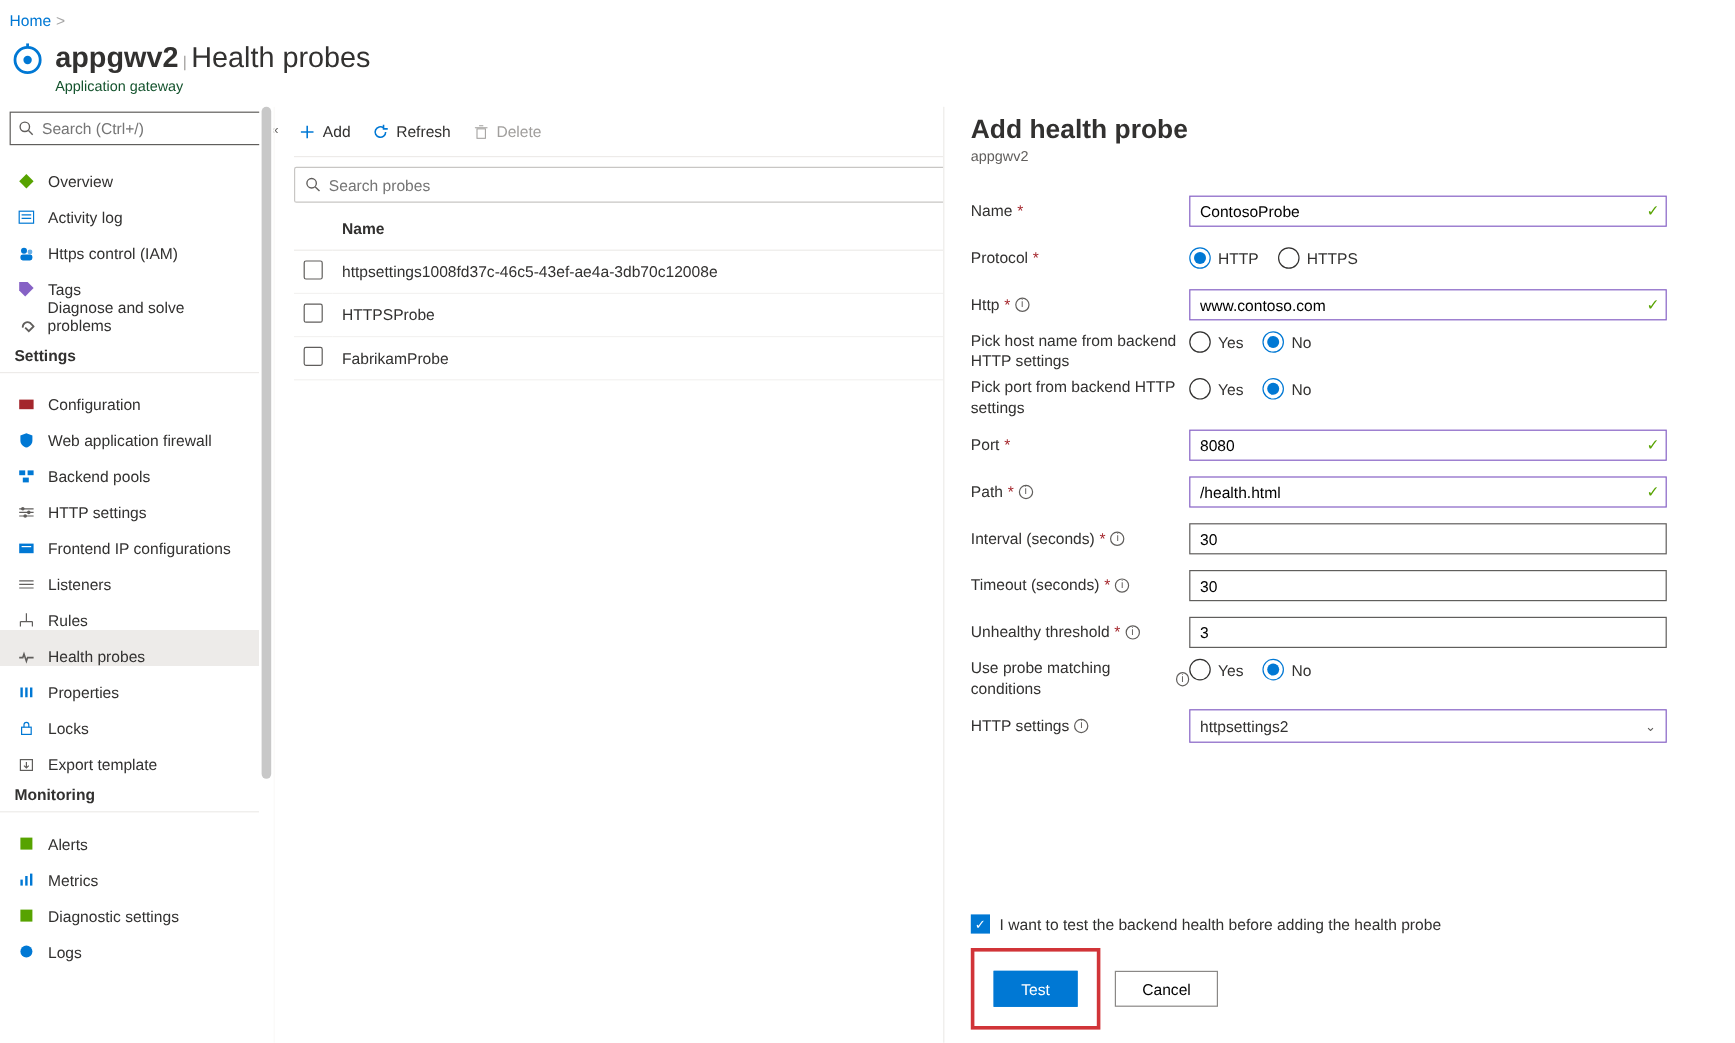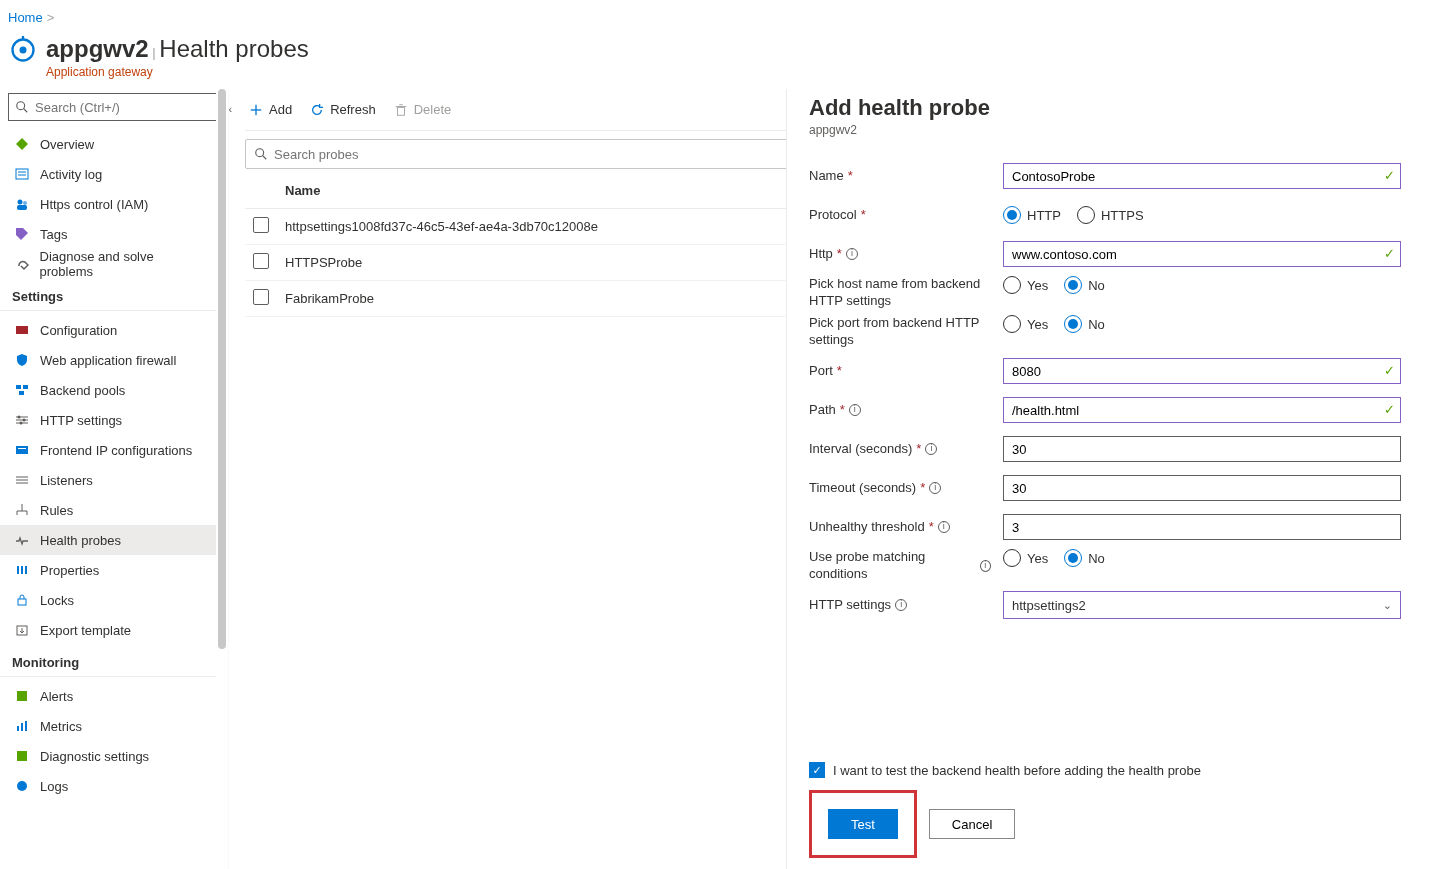--- a/index.html
+++ b/index.html
@@ -5,30 +5,30 @@
 * { box-sizing: border-box; margin:0; padding:0; font-family: "Segoe UI", Arial, sans-serif; }
 body { font-size:13px; color:#323130; background:#fff; width:1446px; height:869px; overflow:hidden; }
 a.breadcrumb { color:#0078d4; text-decoration:none; padding:6px 0 6px 8px; display:inline-block; font-size:13px;}
 .breadcrumb-sep { color:#a6a6a6; padding:0 4px;}
 .header-area { padding:4px 0 0 0;}
 .resource-header { display:flex; align-items:flex-start; padding:4px 0 10px 8px;}
 .resource-icon { width:30px; height:30px; margin-right:8px; display:flex; align-items:center; justify-content:center;}
 .resource-title { font-size:24px; font-weight:600; color:#323130;}
 .resource-sep { font-weight:300; color:#a19f9d;}
 .resource-subtitle { font-size:24px; font-weight:400; color:#323130;}
-.resource-type { font-size:12px; color:#c2410c; margin-top:2px;}
+.resource-type { font-size:12px; color:#14532d; margin-top:2px;}
 .layout { display:flex; height:calc(100% - 80px);}
 .sidebar { width:216px; border-right:none; display:flex; flex-direction:column;}
 .search-box { margin:4px 8px 8px 8px; border:1px solid #605e5c; height:28px; display:flex; align-items:center; padding:0 6px;}
 .search-box svg { width:14px; height:14px; margin-right:6px; color:#605e5c;}
 .search-box input { border:none; outline:none; font-size:13px; flex:1; background:transparent;}
 .collapse-caret { width:28px; display:flex; align-items:center; justify-content:center; cursor:pointer; color:#605e5c; font-size:11px;}
 .search-row { display:flex; align-items:center;}
 .nav-scroll { overflow-y:auto; flex:1;}
-.nav-item { display:flex; align-items:center; height:30px; padding:0 10px 0 14px; cursor:pointer; font-size:13px; color:#323130;}
+.nav-item { display:flex; align-items:flex-end; height:30px; padding:0 10px 0 14px; cursor:pointer; font-size:13px; color:#323130;}
 .nav-item.active { background:#edebe9;}
 .nav-item .ico { width:16px; height:16px; margin-right:10px; display:flex; align-items:center; justify-content:center;}
 .nav-group { font-weight:600; padding:10px 10px 6px 12px; border-bottom:1px solid #edebe9; margin-bottom:4px; font-size:13px;}
 .content { flex:1; display:flex; position:relative; border-left:1px solid #faf9f8;}
 .scroll-indicator { width:12px; background:#fff; position:relative;}
 .scroll-thumb { position:absolute; left:2px; top:0; width:8px; height:560px; background:#c8c8c8; border-radius:4px;}
 .main { flex:1; padding:0 16px; position:relative;}
 .toolbar { display:flex; align-items:center; height:42px; border-bottom:1px solid #edebe9; gap:18px; padding:0 4px;}
 .tool-btn { display:flex; align-items:center; gap:6px; color:#323130; cursor:pointer; font-size:13px;}
 .tool-btn.disabled { color:#a19f9d; cursor:default;}
@@ -43,21 +43,21 @@
 .chkbox { width:16px; height:16px; border:1px solid #605e5c; border-radius:2px; display:inline-block;}
 
 .panel { position:absolute; top:0; right:0; width:660px; height:100%; background:#fff; border-left:1px solid #edebe9; padding: 6px 30px 0 22px; display:flex; flex-direction:column;}
 .panel h1 { font-size:22px; font-weight:600; margin-bottom:2px;}
 .panel .sub { font-size:12px; color:#605e5c; margin-bottom:20px;}
 .form-row { display:flex; align-items:center; min-height:38px; margin-bottom:1px;}
 .form-row.tall { align-items:flex-start; padding-top:2px;}
 .form-label { width:182px; font-size:13px; color:#323130; display:flex; align-items:center; gap:4px; line-height:1.3;}
 .form-label .req { color:#a4262c;}
 .info-ico { width:12px; height:12px; border:1px solid #605e5c; border-radius:50%; display:inline-flex; align-items:center; justify-content:center; font-size:9px; color:#605e5c;}
-.form-control { flex:1;margin-left:12px;}
+.form-control { flex:1;}
 .text-input { width:100%; height:26px; border:1px solid #605e5c; padding:0 24px 0 8px; font-size:13px; outline:none; position:relative;}
 .text-input.validated { border-color:#8661c5;}
 .input-wrap { position:relative; width:398px;}
 .input-wrap .check { position:absolute; right:6px; top:5px; color:#57a300; font-size:13px;}
 .radio-group { display:flex; gap:16px; align-items:center;}
 .radio { display:flex; align-items:center; gap:6px; cursor:pointer;}
 .radio .circ { width:18px; height:18px; border:1px solid #323130; border-radius:50%; display:flex; align-items:center; justify-content:center;}
 .radio.sel .circ { border-color:#0078d4;}
 .radio.sel .circ::after { content:""; width:10px; height:10px; background:#0078d4; border-radius:50%;}
 .select { width:398px; height:28px; border:1px solid #8661c5; padding:0 8px; display:flex; align-items:center; justify-content:space-between; font-size:13px;}

